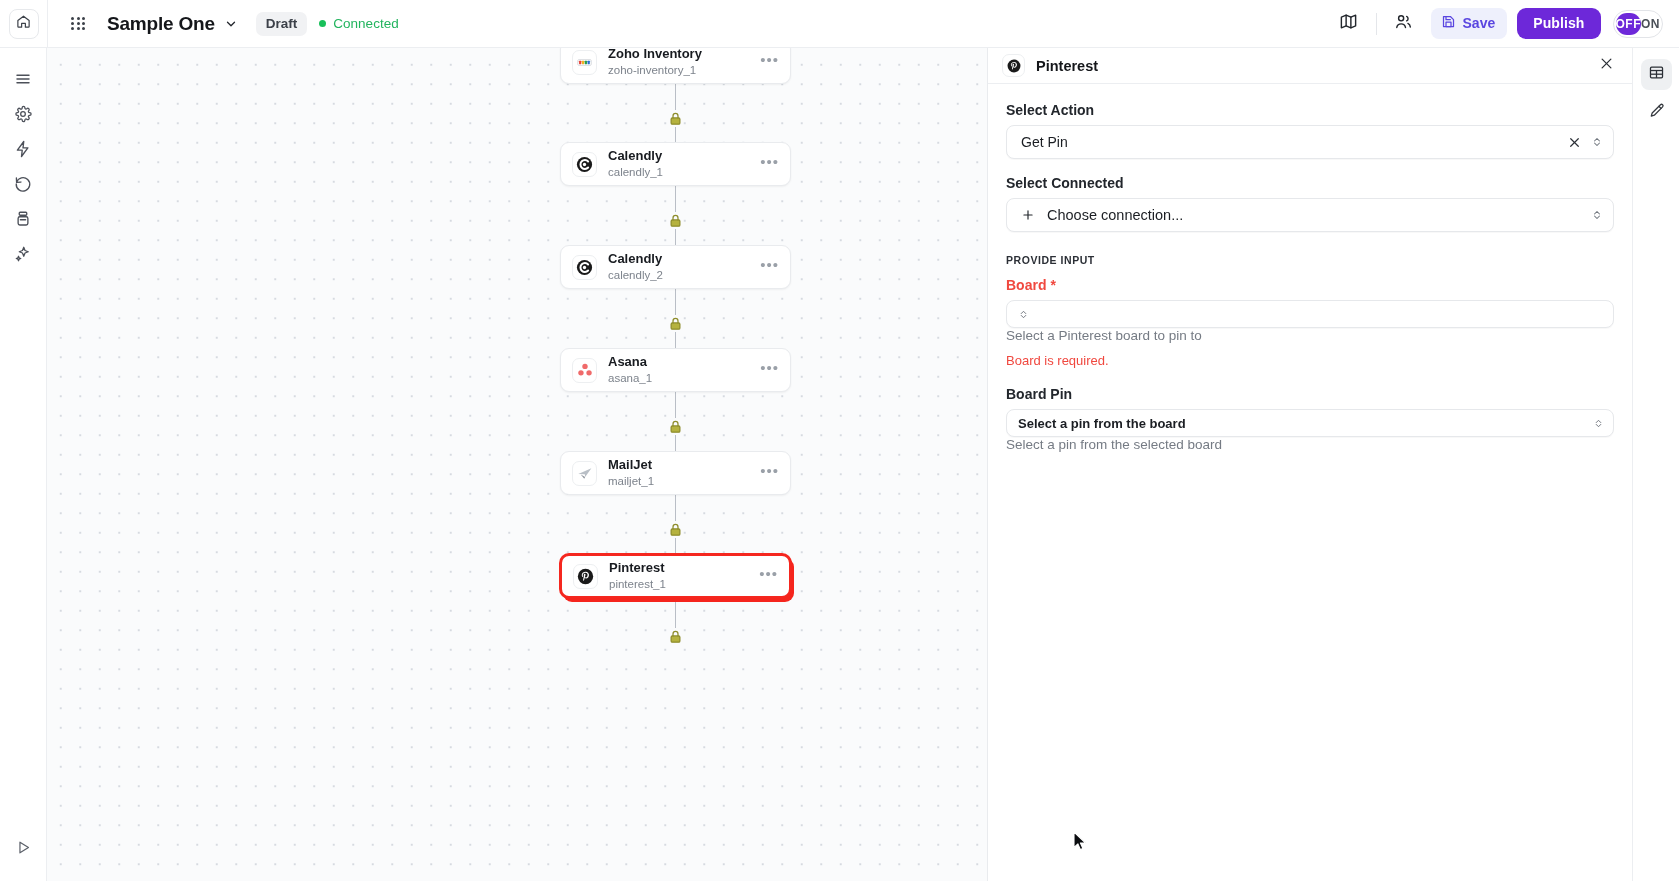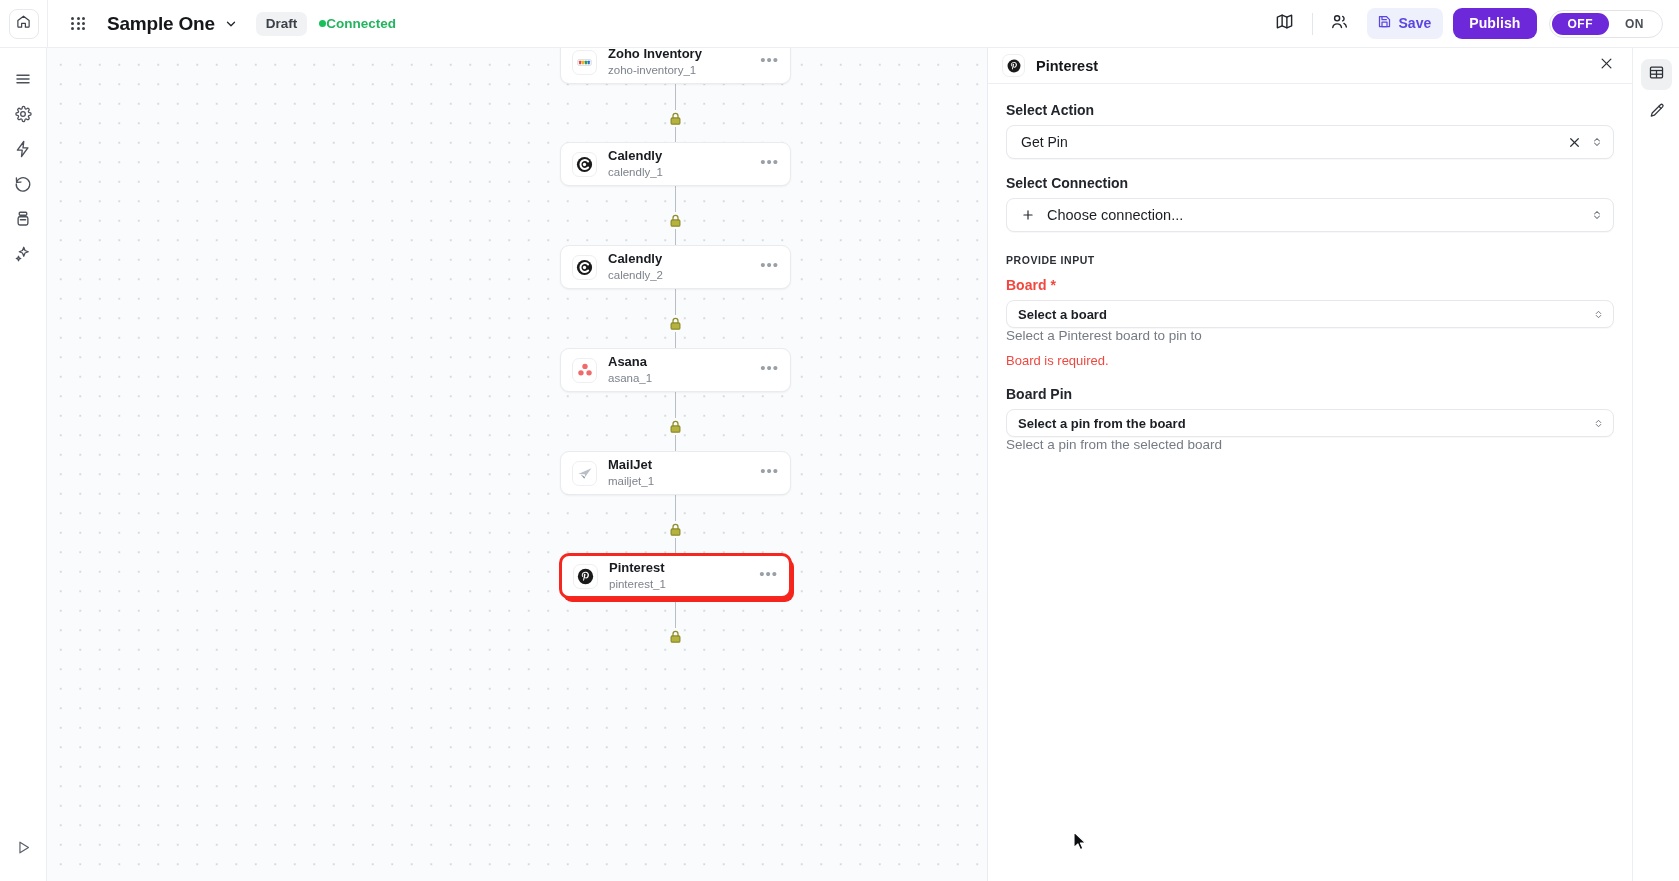--- a/index.html
+++ b/index.html
@@ -41,22 +41,22 @@
     margin-left: 16px; font-size: 19px; font-weight: 700; color: #14161a;
     letter-spacing: -0.2px; white-space: nowrap;
   }
   .title-caret { margin-left: 9px; display:flex; align-items:center; }
   .draft-chip {
     margin-left: 18px; background: #f1f2f4; color: #3c4149;
     font-size: 13.5px; font-weight: 600; border-radius: 7px;
     padding: 4px 10px 5px;
   }
   .conn-chip {
-    margin-left: 12px; display: flex; align-items: center; 
-    color: #22b45e; font-size: 13.5px; font-weight: 700;
+    margin-left: 12px; display: flex; align-items: center; gap: 7px;
+    color: #22b45e; font-size: 13.5px; font-weight: 400;
   }
   .conn-dot { width: 7px; height: 7px; border-radius: 50%; background: #18c05a; display:block; }
   .tb-spacer { flex: 1; }
   .tb-icon {
     width: 30px; height: 30px; display:flex; align-items:center; justify-content:center;
     color: #2b2f36; border-radius: 6px;
   }
   .tb-div { width: 1px; height: 22px; background: #e4e6ea; margin: 0 12px; }
   .save-btn {
     display: flex; align-items: center; gap: 7px;
@@ -69,21 +69,21 @@
     letter-spacing: 0.1px;
   }
   .onoff {
     margin-left: 12px; margin-right: 16px;
     display: flex; align-items: center;
     border: 1px solid #e2e4e8; border-radius: 999px;
     height: 28px; padding: 2px; background: #fff;
   }
   .onoff .seg {
     font-size: 12px; font-weight: 700; letter-spacing: 0.5px;
-    padding: 0 16px; height: 100%; display:flex; align-items:center; border-radius: 999px;
+    padding: 0 0; height: 100%; display:flex; align-items:center; border-radius: 999px;
   }
   .onoff .seg.active { background: #6d28d9; color: #fff; }
   .onoff .seg.idle { color: #4a4f57; }
 
   
   .body { flex: 1; display: flex; min-height: 0; position: relative; }
 
   .railL {
     width: 47px; min-width: 47px;
     border-right: 1px solid #eceef1; background: #fff;
@@ -525,21 +525,21 @@
             <span class="chev">
               <svg width="12" height="12" viewBox="0 0 24 24" fill="none" stroke="#6f757d" stroke-width="2.1" stroke-linecap="round" stroke-linejoin="round">
                   <polyline points="7 10 12 5 17 10"></polyline>
                   <polyline points="7 14 12 19 17 14"></polyline>
                 </svg>
             </span>
           </div>
         </div>
 
         <div class="fld">
-          <div class="fld-label">Select Connection</div>
+          <div class="fld-label">Select Connected</div>
           <div class="sel plus">
             <span class="plusico">
               <svg width="14" height="14" viewBox="0 0 24 24" fill="none" stroke="#22262c" stroke-width="2" stroke-linecap="round">
                   <line x1="12" y1="5" x2="12" y2="19"></line>
                   <line x1="5" y1="12" x2="19" y2="12"></line>
                 </svg>
             </span>
             <span class="val">Choose connection...</span>
             <span class="chev">
               <svg width="12" height="12" viewBox="0 0 24 24" fill="none" stroke="#6f757d" stroke-width="2.1" stroke-linecap="round" stroke-linejoin="round">
@@ -550,21 +550,20 @@
           </div>
         </div>
 
         <div class="sec-label">PROVIDE INPUT</div>
 
         <div>
           <div class="fld-label req">
             <span>Board</span><span class="star">*</span>
           </div>
           <div class="sel small">
-            <span class="val">Select a board</span>
             <span class="chev">
               <svg width="11" height="11" viewBox="0 0 24 24" fill="none" stroke="#6f757d" stroke-width="2.1" stroke-linecap="round" stroke-linejoin="round">
                   <polyline points="7 10 12 5 17 10"></polyline>
                   <polyline points="7 14 12 19 17 14"></polyline>
                 </svg>
             </span>
           </div>
           <div class="help">Select a Pinterest board to pin to</div>
           <div class="err">Board is required.</div>
         </div>

